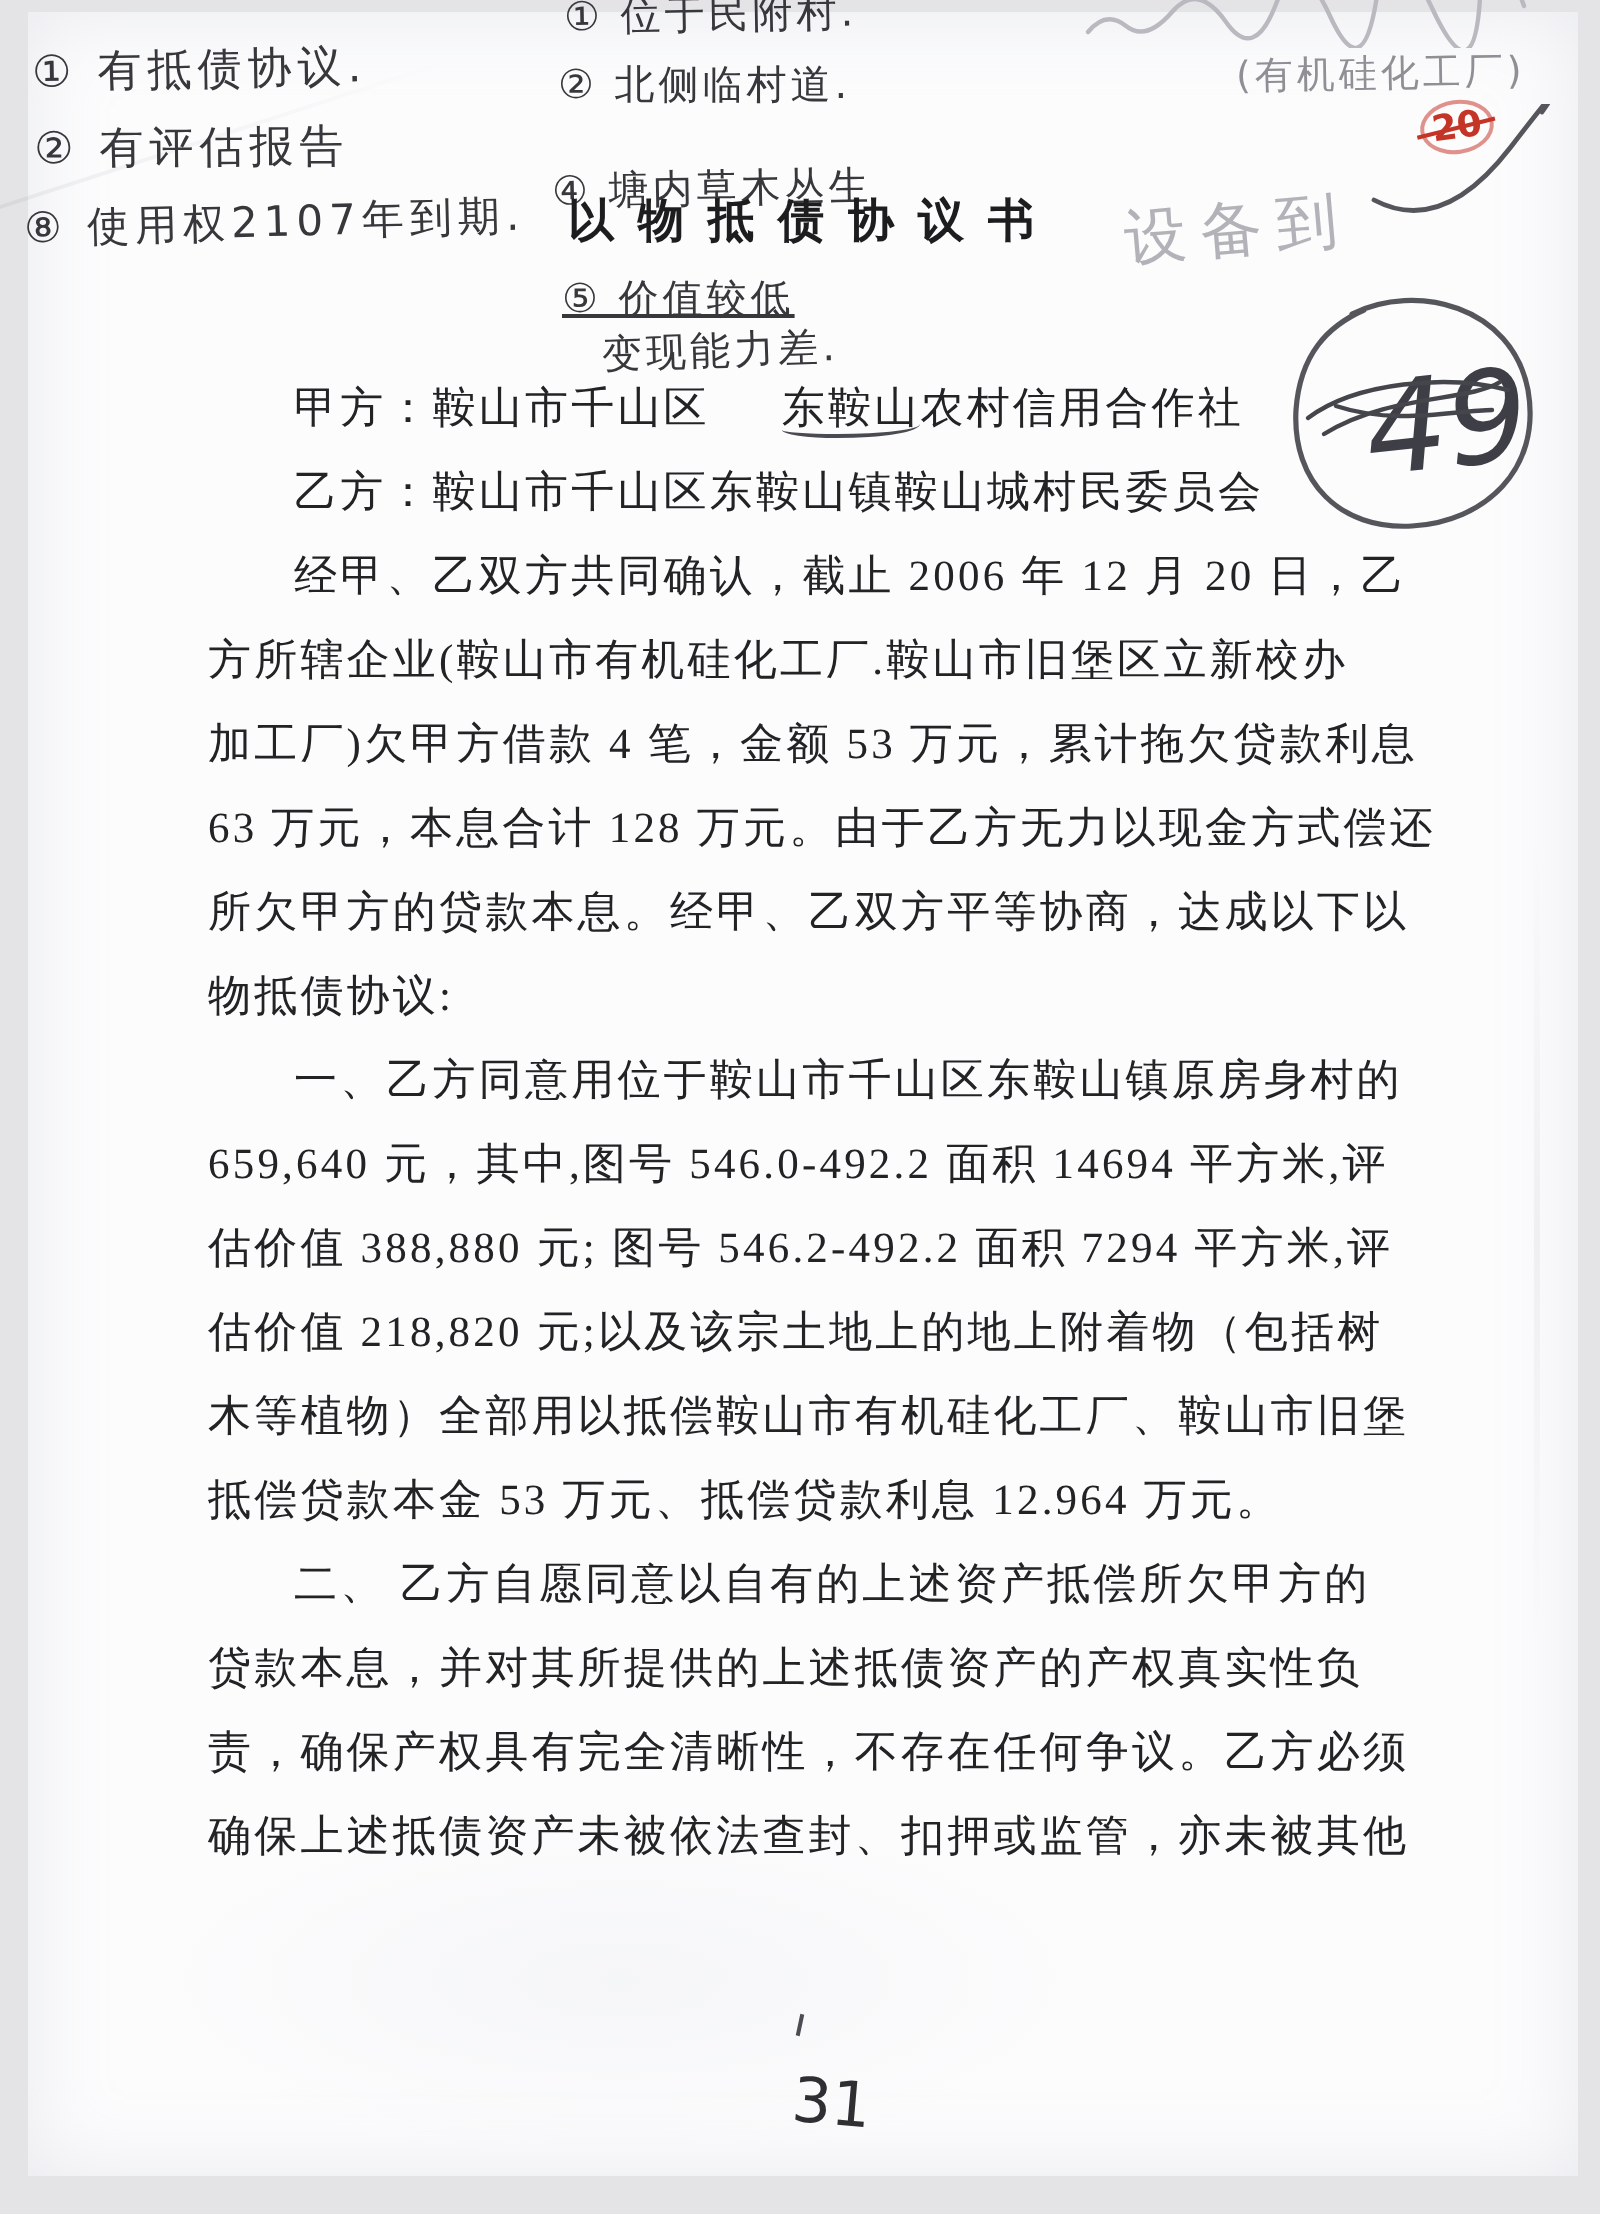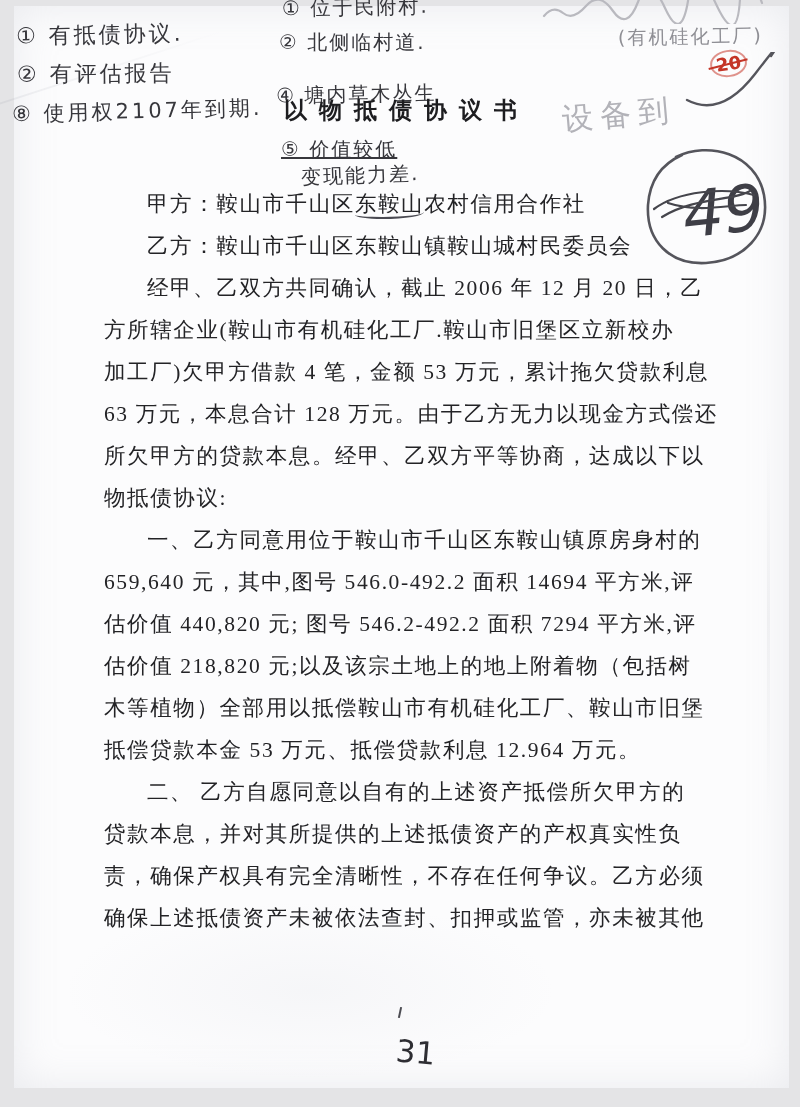--- a/index.html
+++ b/index.html
@@ -47,21 +47,21 @@
 
   
   .doc-title{position:absolute;left:284px;top:95px;font-size:23px;font-weight:bold;
              letter-spacing:12px;color:#1d1d20;white-space:nowrap;}
 
   
   .body-lines{position:absolute;left:104px;top:183px;width:620px;color:#232326;}
   .bline{height:42px;line-height:42px;font-size:21.5px;letter-spacing:1.6px;white-space:nowrap;}
   .bline.indent{padding-left:43px;}
   .hand-u-short{border-bottom:2.5px solid #4a4a52;padding-bottom:1px;
-                border-radius:0 0 60% 40%/0 0 7px 4px;}
+                border-radius:0 0 60% 40%/0 0 7px 4px;margin-left:36px;}
   .hand-u-long{display:inline-block;border-bottom:2px solid #5a5a62;padding-bottom:2px;
                transform:rotate(0.4deg);border-radius:0 0 40% 60%/0 0 5px 7px;}
 
   
   .page-num{position:absolute;left:396px;top:1034px;font-size:31px;color:#2e2e33;
             font-family:"DejaVu Sans",sans-serif;transform:rotate(5deg);}
   .tick{position:absolute;left:399px;top:1007px;width:2px;height:11px;background:#4c4c52;transform:rotate(12deg);}
 </style>
 </head>
 <body>
@@ -106,21 +106,21 @@
       <div class="bline indent"><span>甲方：鞍山市千山区</span><span class="hand-u-short">东鞍山</span><span>农村信用合作社</span></div>
       <div class="bline indent"><span>乙方：鞍山市千山区东鞍山镇鞍山城村民委员会</span></div>
       <div class="bline indent"><span>经甲、乙双方共同确认，截止 2006 年 12 月 20 日，乙</span></div>
       <div class="bline"><span>方所辖企业(鞍山市有机硅化工厂.鞍山市旧堡区立新校办</span></div>
       <div class="bline"><span>加工厂)欠甲方借款 4 笔，金额 53 万元，累计拖欠贷款利息</span></div>
       <div class="bline"><span>63 万元，本息合计 128 万元。由于乙方无力以现金方式偿还</span></div>
       <div class="bline"><span>所欠甲方的贷款本息。经甲、乙双方平等协商，达成以下以</span></div>
       <div class="bline"><span>物抵债协议:</span></div>
       <div class="bline indent"><span>一、乙方同意用位于鞍山市千山区东鞍山镇原房身村的</span></div>
       <div class="bline"><span>659,640 元，其中,图号 546.0-492.2 面积 14694 平方米,评</span></div>
-      <div class="bline"><span>估价值 440,820 元; 图号 546.2-492.2 面积 7294 平方米,评</span></div>
+      <div class="bline"><span>估价值 388,880 元; 图号 546.2-492.2 面积 7294 平方米,评</span></div>
       <div class="bline"><span>估价值 218,820 元;以及该宗土地上的地上附着物（包括树</span></div>
       <div class="bline"><span>木等植物）全部用以抵偿鞍山市有机硅化工厂、鞍山市旧堡</span></div>
       <div class="bline"><span>抵偿贷款本金 53 万元、抵偿贷款利息 12.964 万元。</span></div>
       <div class="bline indent"><span>二、 乙方自愿同意以自有的上述资产抵偿所欠甲方的</span></div>
       <div class="bline"><span>贷款本息，并对其所提供的上述抵债资产的产权真实性负</span></div>
       <div class="bline"><span>责，确保产权具有完全清晰性，不存在任何争议。乙方必须</span></div>
       <div class="bline"><span>确保上述抵债资产未被依法查封、扣押或监管，亦未被其他</span></div>
     </div>
 
   <div class="tick"></div>

